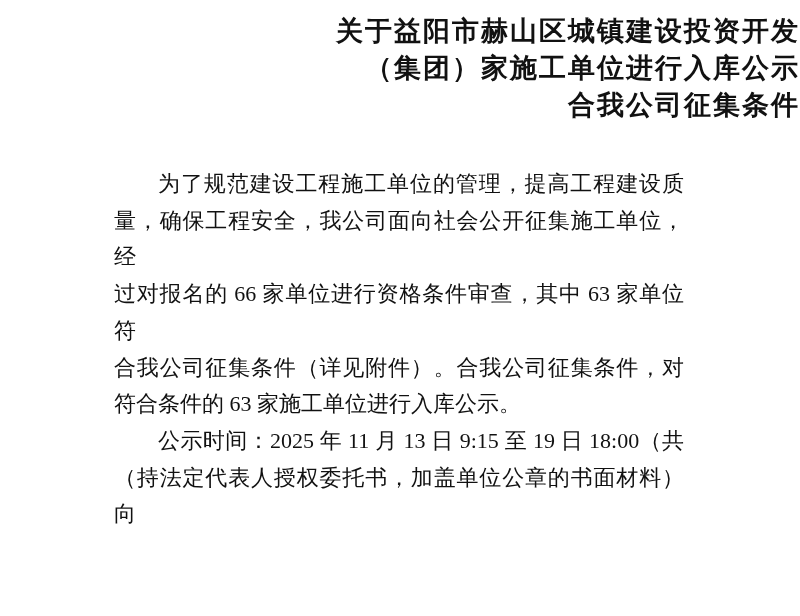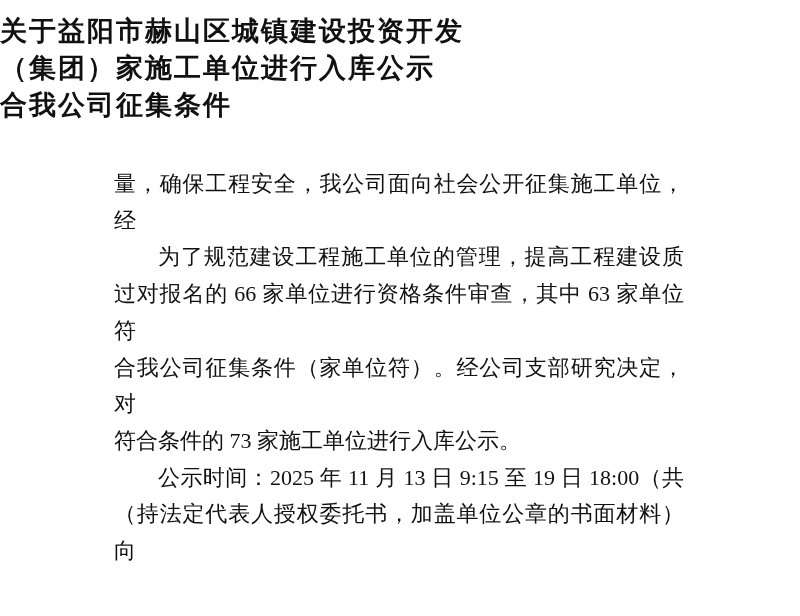--- a/index.html
+++ b/index.html
@@ -10,21 +10,21 @@
   .page {
     position: relative;
     width: 800px;
     height: 616px;
     background: #ffffff;
     color: #111111;
     overflow: hidden;
   }
   .title-block {
     padding-top: 13px;
-    text-align: left;
+    text-align: right;
     font-family: "Liberation Sans", "DejaVu Sans", sans-serif;
     font-weight: 700;
     font-size: 27px;
     line-height: 37px;
     letter-spacing: 2px;
     color: #111111;
   }
   .title-line {
     white-space: nowrap;
   }
@@ -55,23 +55,23 @@
 
 <div class="page">
 
   <div class="title-block">
     <div class="title-line">关于益阳市赫山区城镇建设投资开发</div>
     <div class="title-line">（集团）家施工单位进行入库公示</div>
     <div class="title-line">合我公司征集条件</div>
   </div>
 
   <div class="body-block">
+    <div class="body-line indent j">为了规范建设工程施工单位的管理，提高工程建设质</div>
     <div class="body-line j">量，确保工程安全，我公司面向社会公开征集施工单位，经</div>
-    <div class="body-line indent j">为了规范建设工程施工单位的管理，提高工程建设质</div>
     <div class="body-line j">过对报名的 66 家单位进行资格条件审查，其中 63 家单位符</div>
-    <div class="body-line j">合我公司征集条件（家单位符）。经公司支部研究决定，对</div>
-    <div class="body-line">符合条件的 73 家施工单位进行入库公示。</div>
+    <div class="body-line j">合我公司征集条件（详见附件）。合我公司征集条件，对</div>
+    <div class="body-line">符合条件的 63 家施工单位进行入库公示。</div>
     <div class="body-line indent j">公示时间：2025 年 11 月 13 日 9:15 至 19 日 18:00（共</div>
     <div class="body-line j">（持法定代表人授权委托书，加盖单位公章的书面材料）向</div>
 
   </div>
 
 </div>
 
 </body></html>

